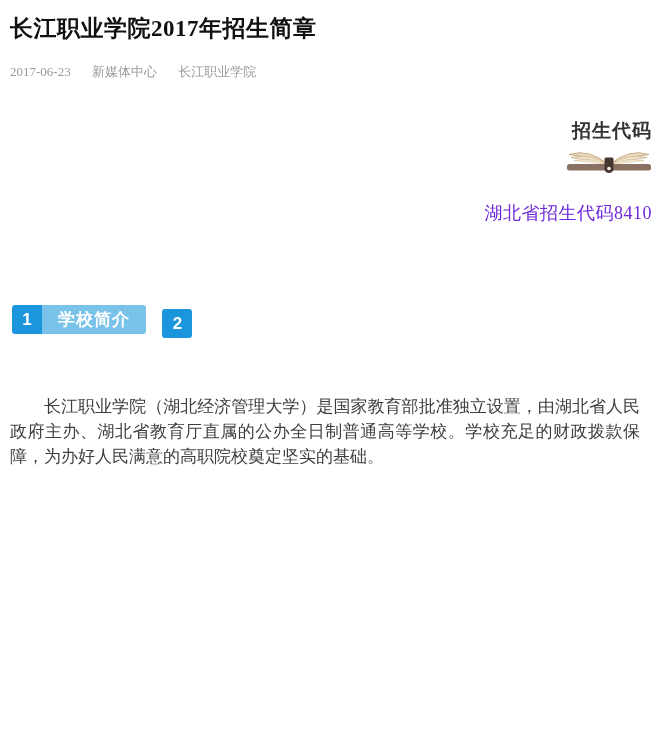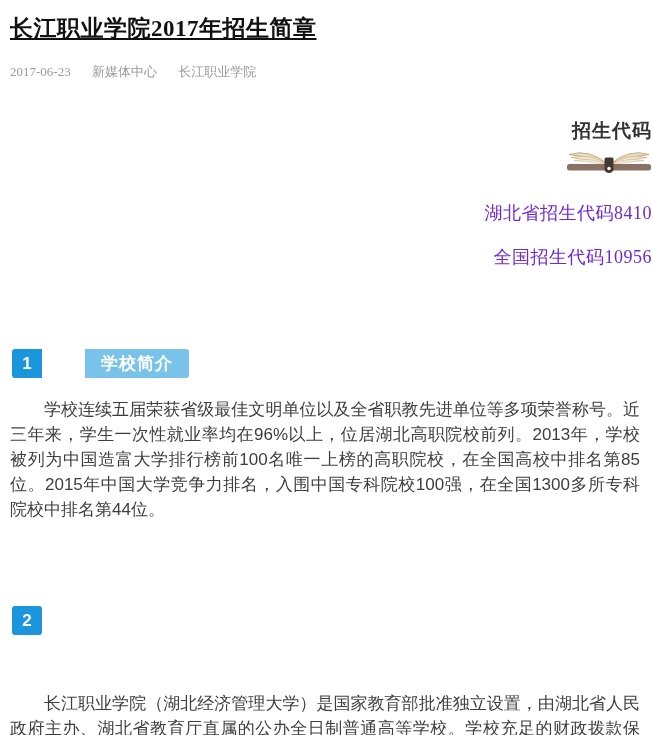--- a/index.html
+++ b/index.html
@@ -9,21 +9,21 @@
     margin: 0; overflow: hidden;
     font-family: "Liberation Sans", "DejaVu Sans", sans-serif;
   }
   .page { width: 652px; height: 735px; background: #fff; }
 
   
   .article-title {
     margin: 14px 12px 0 10px;
     font-family: "Liberation Serif", "DejaVu Serif", serif;
     font-size: 23px; font-weight: 600; color: #111;
-    letter-spacing: 0.5px; line-height: 30px; text-decoration: underline;
+    letter-spacing: 0.5px; line-height: 30px;
   }
   .meta-row {
     margin: 19px 0 0 10px;
     font-family: "Liberation Serif", "DejaVu Serif", serif;
     font-size: 13px; color: #9a9a9a;
   }
   .meta-row span { margin-right: 18px; }
 
   
   .code-section { text-align: right; margin-top: 37px; }
@@ -48,21 +48,20 @@
   .badge-number {
     width: 30px; background: #1b96dc; color: #ffffff;
     font-size: 17px; font-weight: bold;
     display: flex; align-items: center; justify-content: center;
   }
   .badge-label {
     background: #79c3ea; color: #ffffff;
     font-size: 17px; font-weight: bold; letter-spacing: 1px;
     padding: 0 16px; display: flex; align-items: center;
     white-space: pre;
-    margin-left: 43px;
   }
   .badge-1 { margin-top: 80px; }
   .badge-2 { margin-top: 84px; }
 
   
   .body-paragraph {
     margin: 19px 12px 0 10px;
     font-size: 17px; line-height: 25px; color: #3e3e3e;
     text-align: justify; text-indent: 2em;
   }
@@ -101,30 +100,28 @@
 
         <rect x="1" y="17" width="84" height="6.5" rx="2.5" fill="#8b7164"></rect>
 
         <rect x="38.5" y="10.5" width="9" height="10" rx="1.5" fill="#453731"></rect>
         <circle cx="43" cy="21.5" r="4.6" fill="#453731"></circle>
         <circle cx="43" cy="21.5" r="1.8" fill="#f7f3ea"></circle>
       </svg>
     </div>
 
     <div class="code-line first">湖北省招生代码8410</div>
-    <div class="code-line second">全国招生代码10956</div>
   </div>
 
   
   <div class="section-badge badge-1">
     <span class="badge-number">1</span>
     <span class="badge-label">学校简介</span>
   </div>
 
-  <p class="body-paragraph">学校连续五届荣获省级最佳文明单位以及全省职教先进单位等多项荣誉称号。近三年来，学生一次性就业率均在96%以上，位居湖北高职院校前列。2013年，学校被列为中国造富大学排行榜前100名唯一上榜的高职院校，在全国高校中排名第85位。2015年中国大学竞争力排名，入围中国专科院校100强，在全国1300多所专科院校中排名第44位。</p>
 
   
   <div class="section-badge badge-2">
     <span class="badge-number">2</span>
   </div>
 
   <p class="body-paragraph second">长江职业学院（湖北经济管理大学）是国家教育部批准独立设置，由湖北省人民政府主办、湖北省教育厅直属的公办全日制普通高等学校。学校充足的财政拨款保障，为办好人民满意的高职院校奠定坚实的基础。</p>
 
 </div>
 

